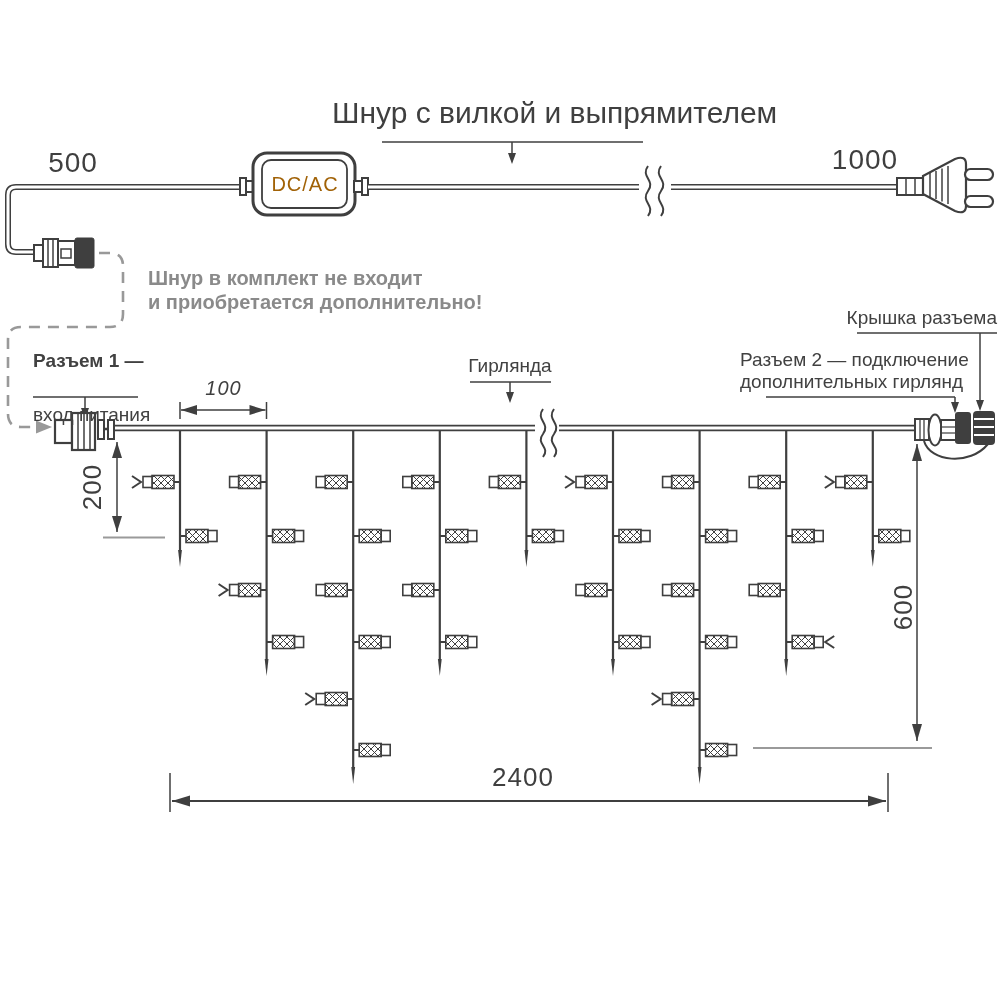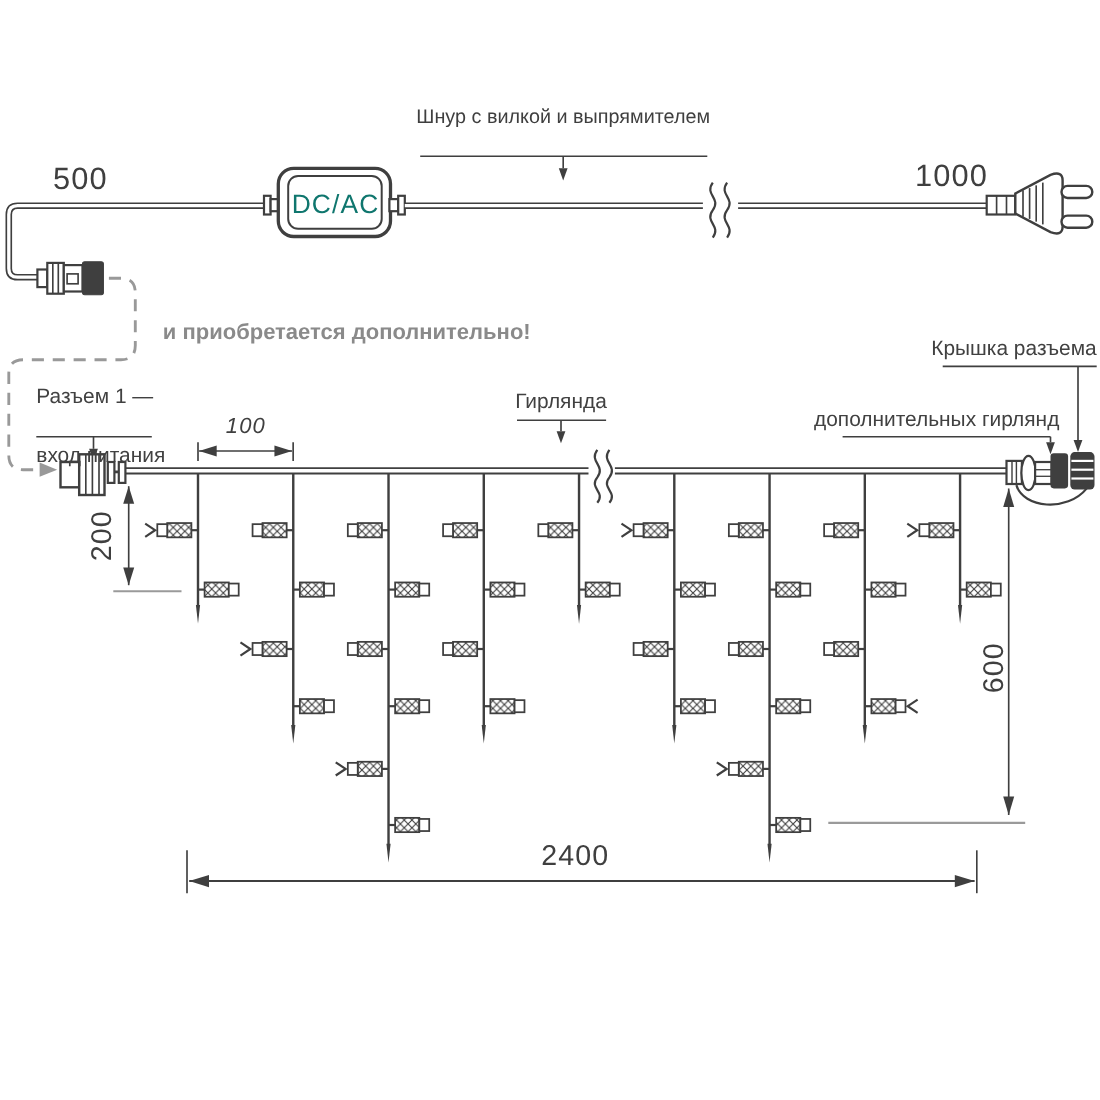--- a/index.html
+++ b/index.html
@@ -5,23 +5,23 @@
   html,body{margin:0;padding:0;background:#fff;}
   #stage{position:relative;width:1000px;height:1000px;background:#fff;overflow:hidden;
          font-family:"Liberation Sans",sans-serif;color:#3f3f3f;}
   #art{position:absolute;left:0;top:0;}
   .lbl{position:absolute;white-space:nowrap;color:#414141;font-size:19px;line-height:1.15;}
   .dim{font-size:26px;letter-spacing:1px;color:#3f3f3f;}
   .ctr{text-align:center;}
   .rgt{text-align:right;}
   .note{color:#8a8a8a;font-weight:bold;font-size:20px;}
   .rot{transform:rotate(-90deg);transform-origin:center center;}
-  .adapter{font-size:24px;letter-spacing:1px;color:#0f766e;}
+  .adapter{font-size:20px;letter-spacing:1px;color:#a16207;}
   .sub{font-size:15px;color:#4a4a4a;}
-  .title{font-size:18px;color:#3f3f3f;}
+  .title{font-size:30px;color:#3f3f3f;}
 </style>
 </head>
 <body>
 
 <div id="stage">
 
 <svg id="art" width="1000" height="1000" viewBox="0 0 1000 1000">
   <defs>
     <pattern id="xh" width="7" height="7" patternUnits="userSpaceOnUse">
       <path d="M0,7 L7,0 M0,0 L7,7" stroke="#3f3f3f" stroke-width="1" fill="none"></path>
@@ -304,27 +304,29 @@
   </g>
 </svg>
 
 <div class="lbl dim ctr" style="left:12px;top:147px;width:58px;font-size:28px;margin-left:32px;">500</div>
 <div class="lbl dim ctr" style="left:818px;top:144px;width:94px;font-size:28px;">1000</div>
 
 <div class="lbl title ctr" style="left:332px;top:96px;width:360px;">Шнур с вилкой и выпрямителем</div>
 
 <div class="lbl adapter ctr" style="left:255px;top:173px;width:100px;">DC/AC</div>
 
+<div class="lbl note" style="left:148px;top:267px;">Шнур в комплект не входит</div>
 <div class="lbl note" style="left:148px;top:291px;">и приобретается дополнительно!</div>
 
-<div class="lbl" style="left:33px;top:350px;">Разъем 1 —</div>
+<div class="lbl" style="left:33px;top:350px;font-weight:bold;">Разъем 1 —</div>
 <div class="lbl" style="left:33px;top:372px;margin-top:32px;">вход питания</div>
 
 <div class="lbl ctr" style="left:455px;top:355px;width:110px;">Гирлянда</div>
 
+<div class="lbl rgt" style="left:740px;top:349px;width:215px;">Разъем 2 — подключение</div>
 <div class="lbl rgt" style="left:800px;top:307px;width:197px;">Крышка разъема</div>
 
 <div class="lbl rgt" style="left:740px;top:371px;width:215px;">дополнительных гирлянд</div>
 
 <div class="lbl dim ctr" style="left:181px;top:377px;width:85px;font-size:20px;font-style:italic;">100</div>
 <div class="lbl dim ctr rot" style="left:53px;top:472px;width:80px;">200</div>
 <div class="lbl dim ctr rot" style="left:864px;top:592px;width:80px;">600</div>
 <div class="lbl dim ctr" style="left:463px;top:763px;width:120px;">2400</div>
 
 </div>

